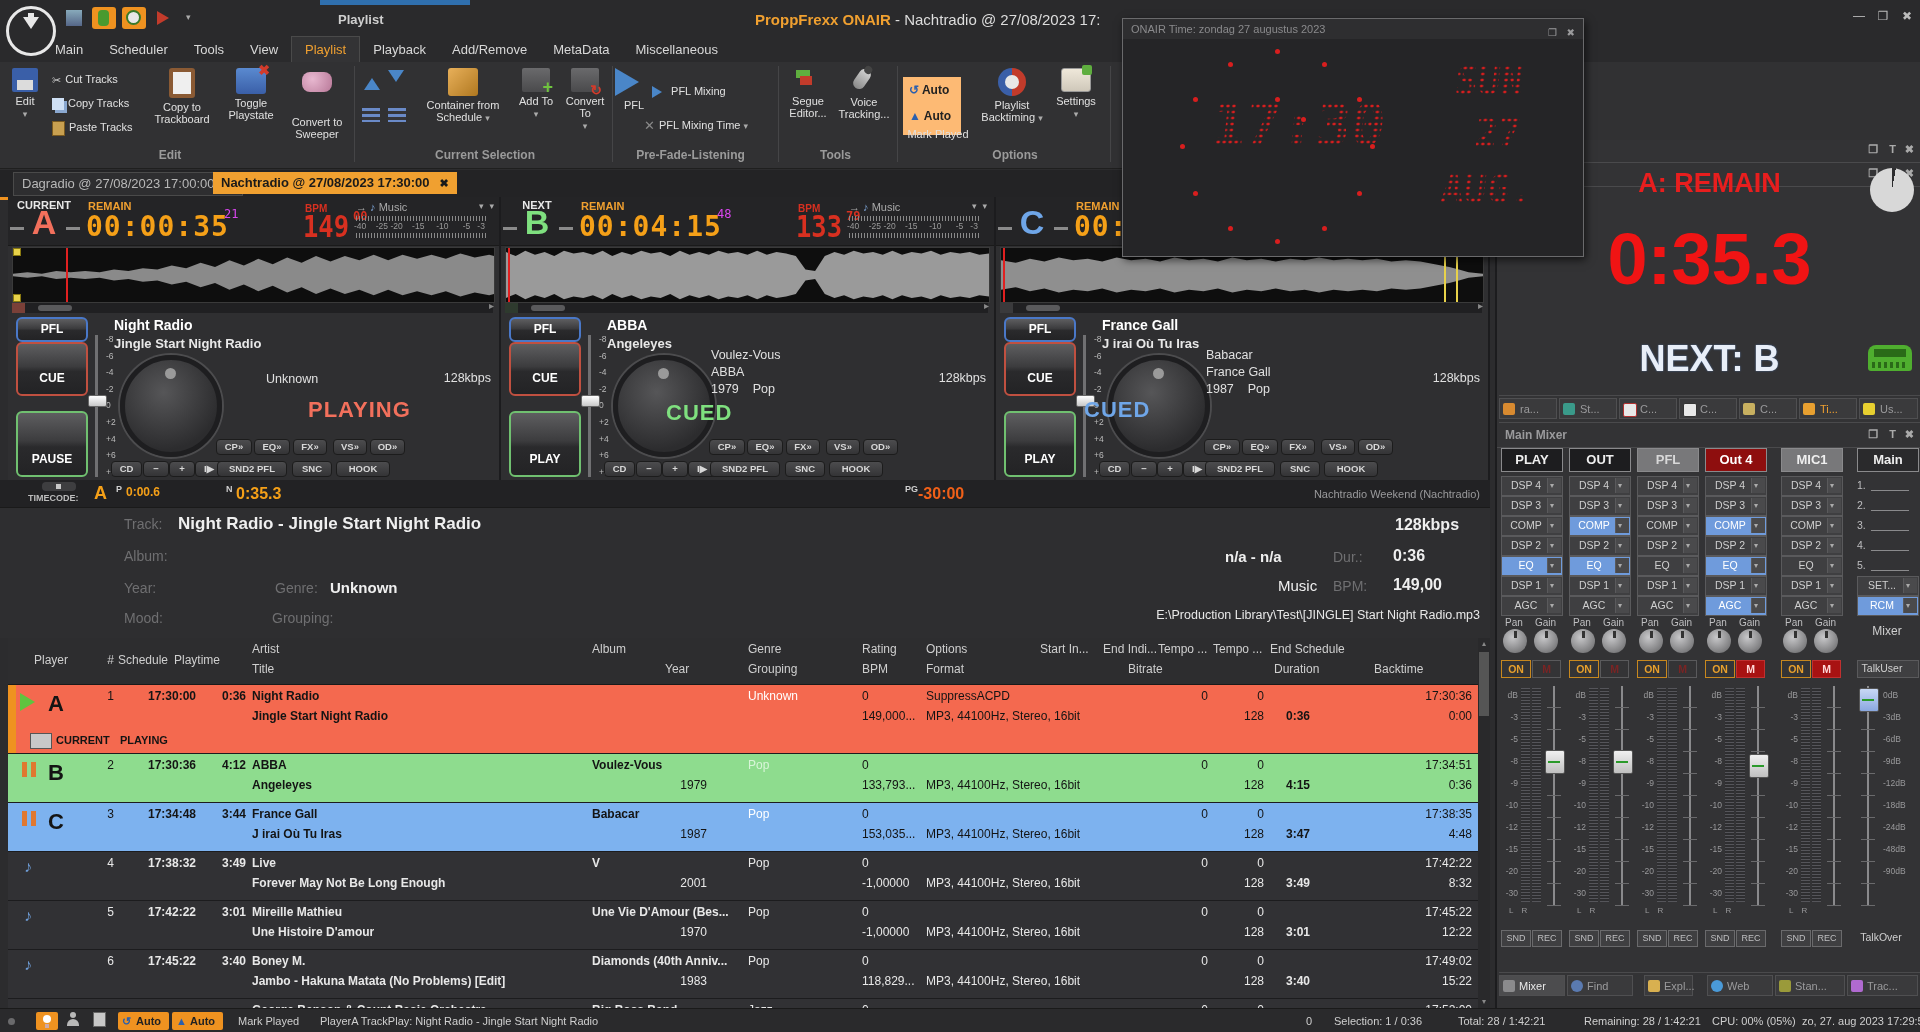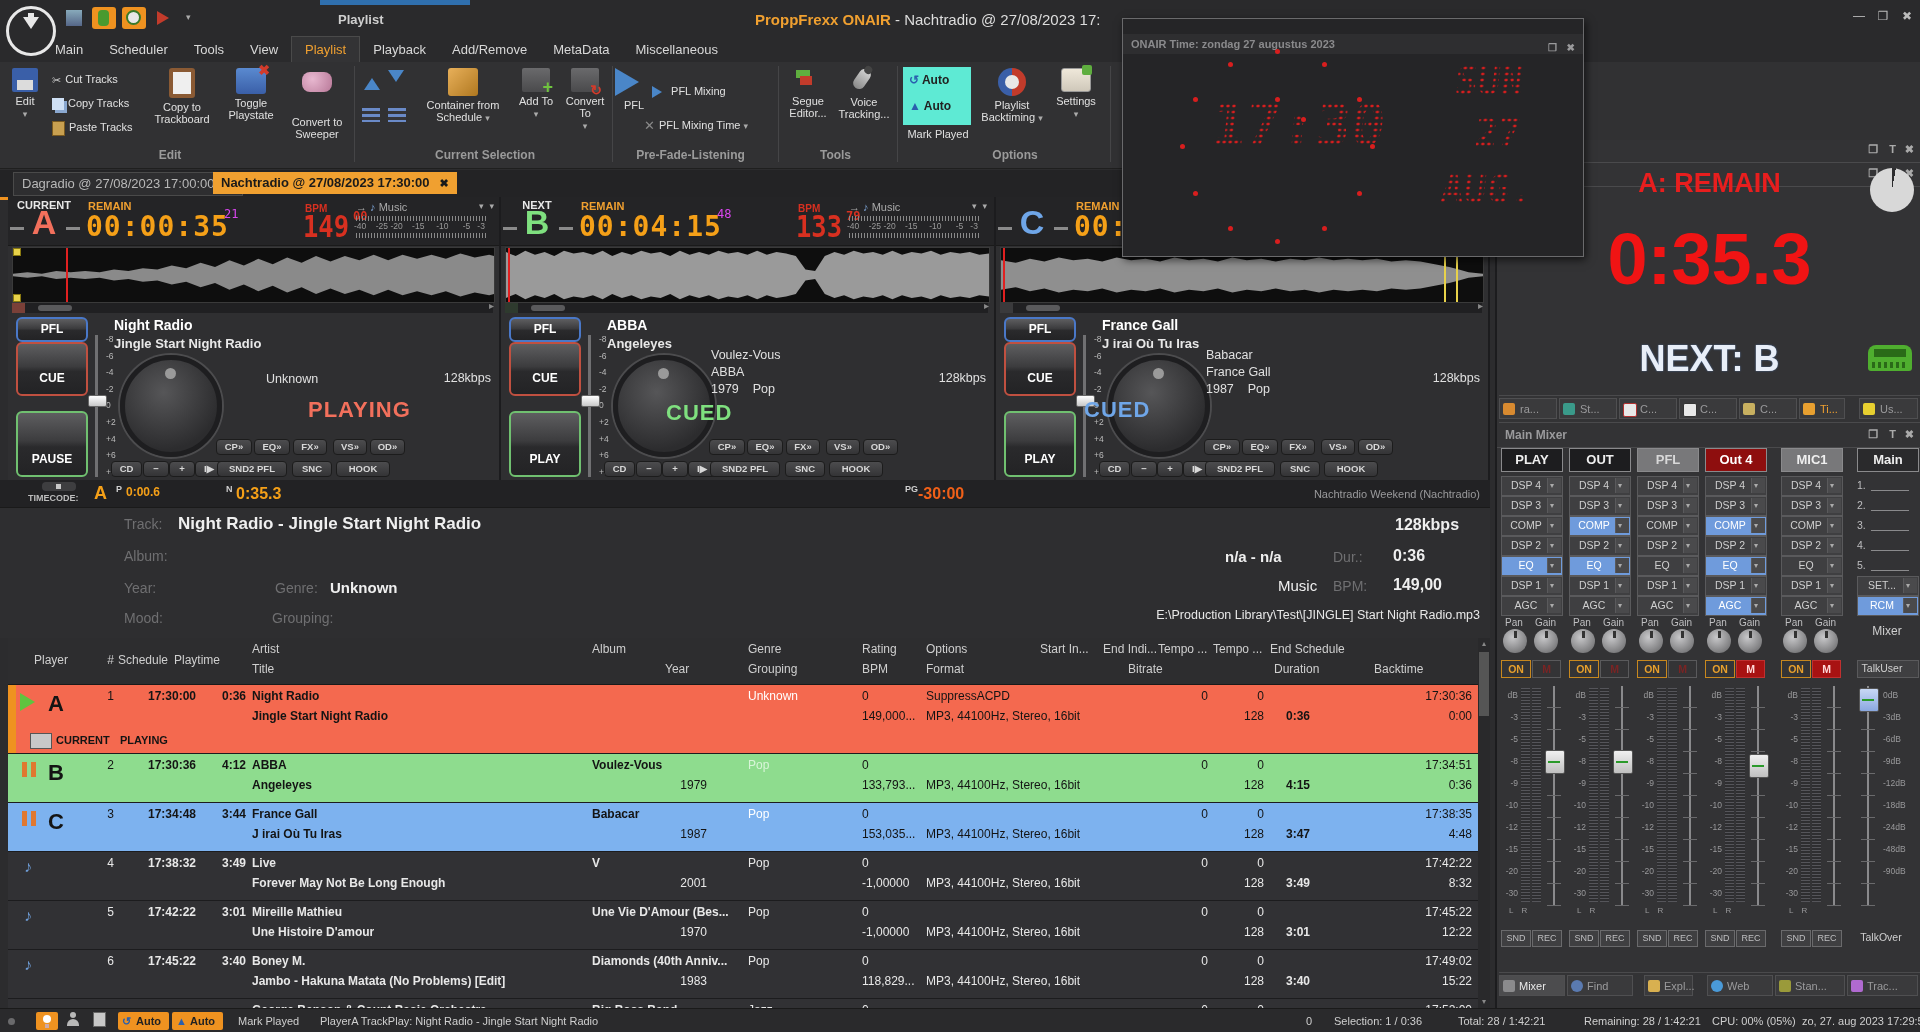--- a/index.html
+++ b/index.html
@@ -208,21 +208,21 @@
 .srr{position:absolute;top:482px;width:62px;height:16px}
 .srr b{position:absolute;width:28px;height:15px;background:#3f3f41;border:1px solid #6a6a6c;color:#bfbfc1;font-size:9px;text-align:center;line-height:15px;font-weight:normal}
 .slot{position:absolute;left:0;width:58px;height:18px;color:#bfbfc1;font-size:10.5px;line-height:18px}
 .slot:after{content:"";position:absolute;left:14px;bottom:3px;width:38px;height:1px;background:#8a8a8c}
 .mxtabs{position:absolute;left:2px;top:832px;width:421px;height:26px;border-top:1px solid #4a4a4c}
 .mxt{position:absolute;top:2px;height:21px;background:#3a3a3c;border:1px solid #4f4f51;color:#9a9a9c;font-size:11px;line-height:20px;padding-left:19px;box-sizing:border-box}
 .mxt.on{background:#4c4c4e;color:#e8e8e8}
 .mxt .mi{position:absolute;left:3px;top:4px;width:12px;height:12px;border-radius:2px}
 
 #clockw{left:1122px;top:18px;width:460px;height:237px;background:#252527;border:1px solid #6a6a6c;z-index:50;box-shadow:2px 3px 8px rgba(0,0,0,.6)}
-#clockw .cth{position:absolute;left:0;top:15px;width:100%;height:20px;background:#2e2e30;color:#8a8a8c;font-weight:bold;font-size:11px;line-height:20px;padding-left:8px;box-sizing:border-box}
+#clockw .cth{position:absolute;left:0;top:0;width:100%;height:20px;background:#2e2e30;color:#8a8a8c;font-weight:normal;font-size:11px;line-height:20px;padding-left:8px;box-sizing:border-box}
 #clockw .cic{position:absolute;top:4px;color:#9a9a9c;font-size:10px}
 .dotm{font-family:"DejaVu Sans Mono",monospace;font-weight:bold;color:#d81e1e;transform:skewX(-6deg);-webkit-mask-image:radial-gradient(circle,#000 36%,transparent 42%);-webkit-mask-size:6px 6px;mask-image:radial-gradient(circle,#000 36%,transparent 42%);mask-size:6px 6px}
 .cdot{position:absolute;width:5px;height:5px;border-radius:50%;background:#d81e1e}
 
 #sbar{left:0;top:1008px;width:1920px;height:24px;background:#2a2a2c;border-top:1px solid #1a1a1a;color:#cfcfcf}
 #sbar .sq{position:absolute;top:3px;width:22px;height:18px;border-radius:2px;text-align:center;line-height:18px}
 #sbar .txt{position:absolute;top:6px;font-size:11px;white-space:nowrap}
 .bulb{background:#ef9220}
 .bulb:after{content:"";position:absolute;left:7px;top:3px;width:8px;height:8px;border-radius:50%;background:#fff}
 .bulb:before{content:"";position:absolute;left:9px;top:12px;width:4px;height:4px;background:#caa}
@@ -295,21 +295,21 @@
     <div class="a bigb" style="left:612px;width:44px"><span class="ptri bi" style="display:block"></span><span>PFL</span></div>
     <div class="a smb" style="left:652px;top:18px"><span class="stri"></span> <span>PFL Mixing</span></div>
     <div class="a smb" style="left:644px;top:52px"><span class="si" style="color:#8a8a8a;font-size:13px">✕</span><span>PFL Mixing Time</span> <span class="car">▾</span></div>
     <div class="rsep a" style="left:778px"></div>
     <div class="a bigb" style="left:782px;width:52px"><span class="flag bi" style="display:block"></span><span>Segue Editor...</span></div>
     <div class="a bigb" style="left:838px;width:52px">
         <span class="mic bi" style="display:block;margin-left:18px"></span>
         <span style="display:block;margin-top:6px">Voice Tracking...</span>
       </div>
     <div class="rsep a" style="left:897px"></div>
-    <div class="a" style="left:903px;top:5px;width:68px;height:58px;background:#5eead4">
+    <div class="a" style="left:903px;top:15px;width:58px;height:58px;background:#fdba74">
       <div class="a" style="left:6px;top:6px;color:#222;font-weight:bold"><span style="color:#2a5fae">↺</span> <span>Auto</span></div>
       <div class="a" style="left:6px;top:32px;color:#222;font-weight:bold"><span style="color:#2a5fae">▲</span> <span>Auto</span></div>
     </div>
     <div class="a" style="left:903px;top:66px;width:70px;text-align:center;font-size:11px;color:#e0e0e0">Mark Played</div>
     <div class="a bigb" style="left:980px;width:64px"><span class="clk24 bi" style="display:block"></span><span>Playlist Backtiming</span> <span class="car">▾</span></div>
     <div class="a bigb" style="left:1050px;width:52px"><span class="hand bi" style="display:block"></span><span>Settings</span><br><span class="car">▾</span></div>
     <div class="rsep a" style="left:1110px"></div>
     <div class="rgl a" style="left:60px;width:220px">Edit</div>
     <div class="rgl a" style="left:370px;width:230px">Current Selection</div>
     <div class="rgl a" style="left:608px;width:165px">Pre-Fade-Listening</div>
@@ -748,21 +748,21 @@
     <div id="pie"></div>
     <div id="remval">0:35.3</div>
     <div id="nextb">NEXT: B</div>
     <div id="car"></div>
     <div class="ptabs" style="top:255px">
       <div class="ptb" style="left:0;width:58px"><i class="mi" style="background:#d88a30"></i><span>ra...</span></div>
       <div class="ptb" style="left:60px;width:58px"><i class="mi" style="background:#3a9a8a"></i><span>St...</span></div>
       <div class="ptb" style="left:120px;width:58px"><i class="mi" style="background:#e8e8e8;border:1px solid #b03030"></i><span>C...</span></div>
       <div class="ptb" style="left:180px;width:58px"><i class="mi" style="background:#e8e8e8;border:1px solid #333"></i><span>C...</span></div>
       <div class="ptb" style="left:240px;width:58px"><i class="mi" style="background:#c8b060"></i><span>C...</span></div>
-      <div class="ptb on" style="left:300px;width:46px"><i class="mi" style="background:#e8a030"></i><span>Ti...</span></div>
+      <div class="ptb on" style="left:300px;width:58px"><i class="mi" style="background:#e8a030"></i><span>Ti...</span></div>
       <div class="ptb" style="left:360px;width:59px"><i class="mi" style="background:#e8d030"></i><span>Us...</span></div>
     </div>
     <div class="phd" id="mxhd">
       <span style="position:absolute;left:8px;top:3px">Main Mixer</span>
       <span class="ic" style="right:44px">❐</span>
         <span class="ic" style="right:26px">T</span>
         <span class="ic" style="right:8px">✖</span>
     </div>
 
     <div class="mch" style="left:4px">

